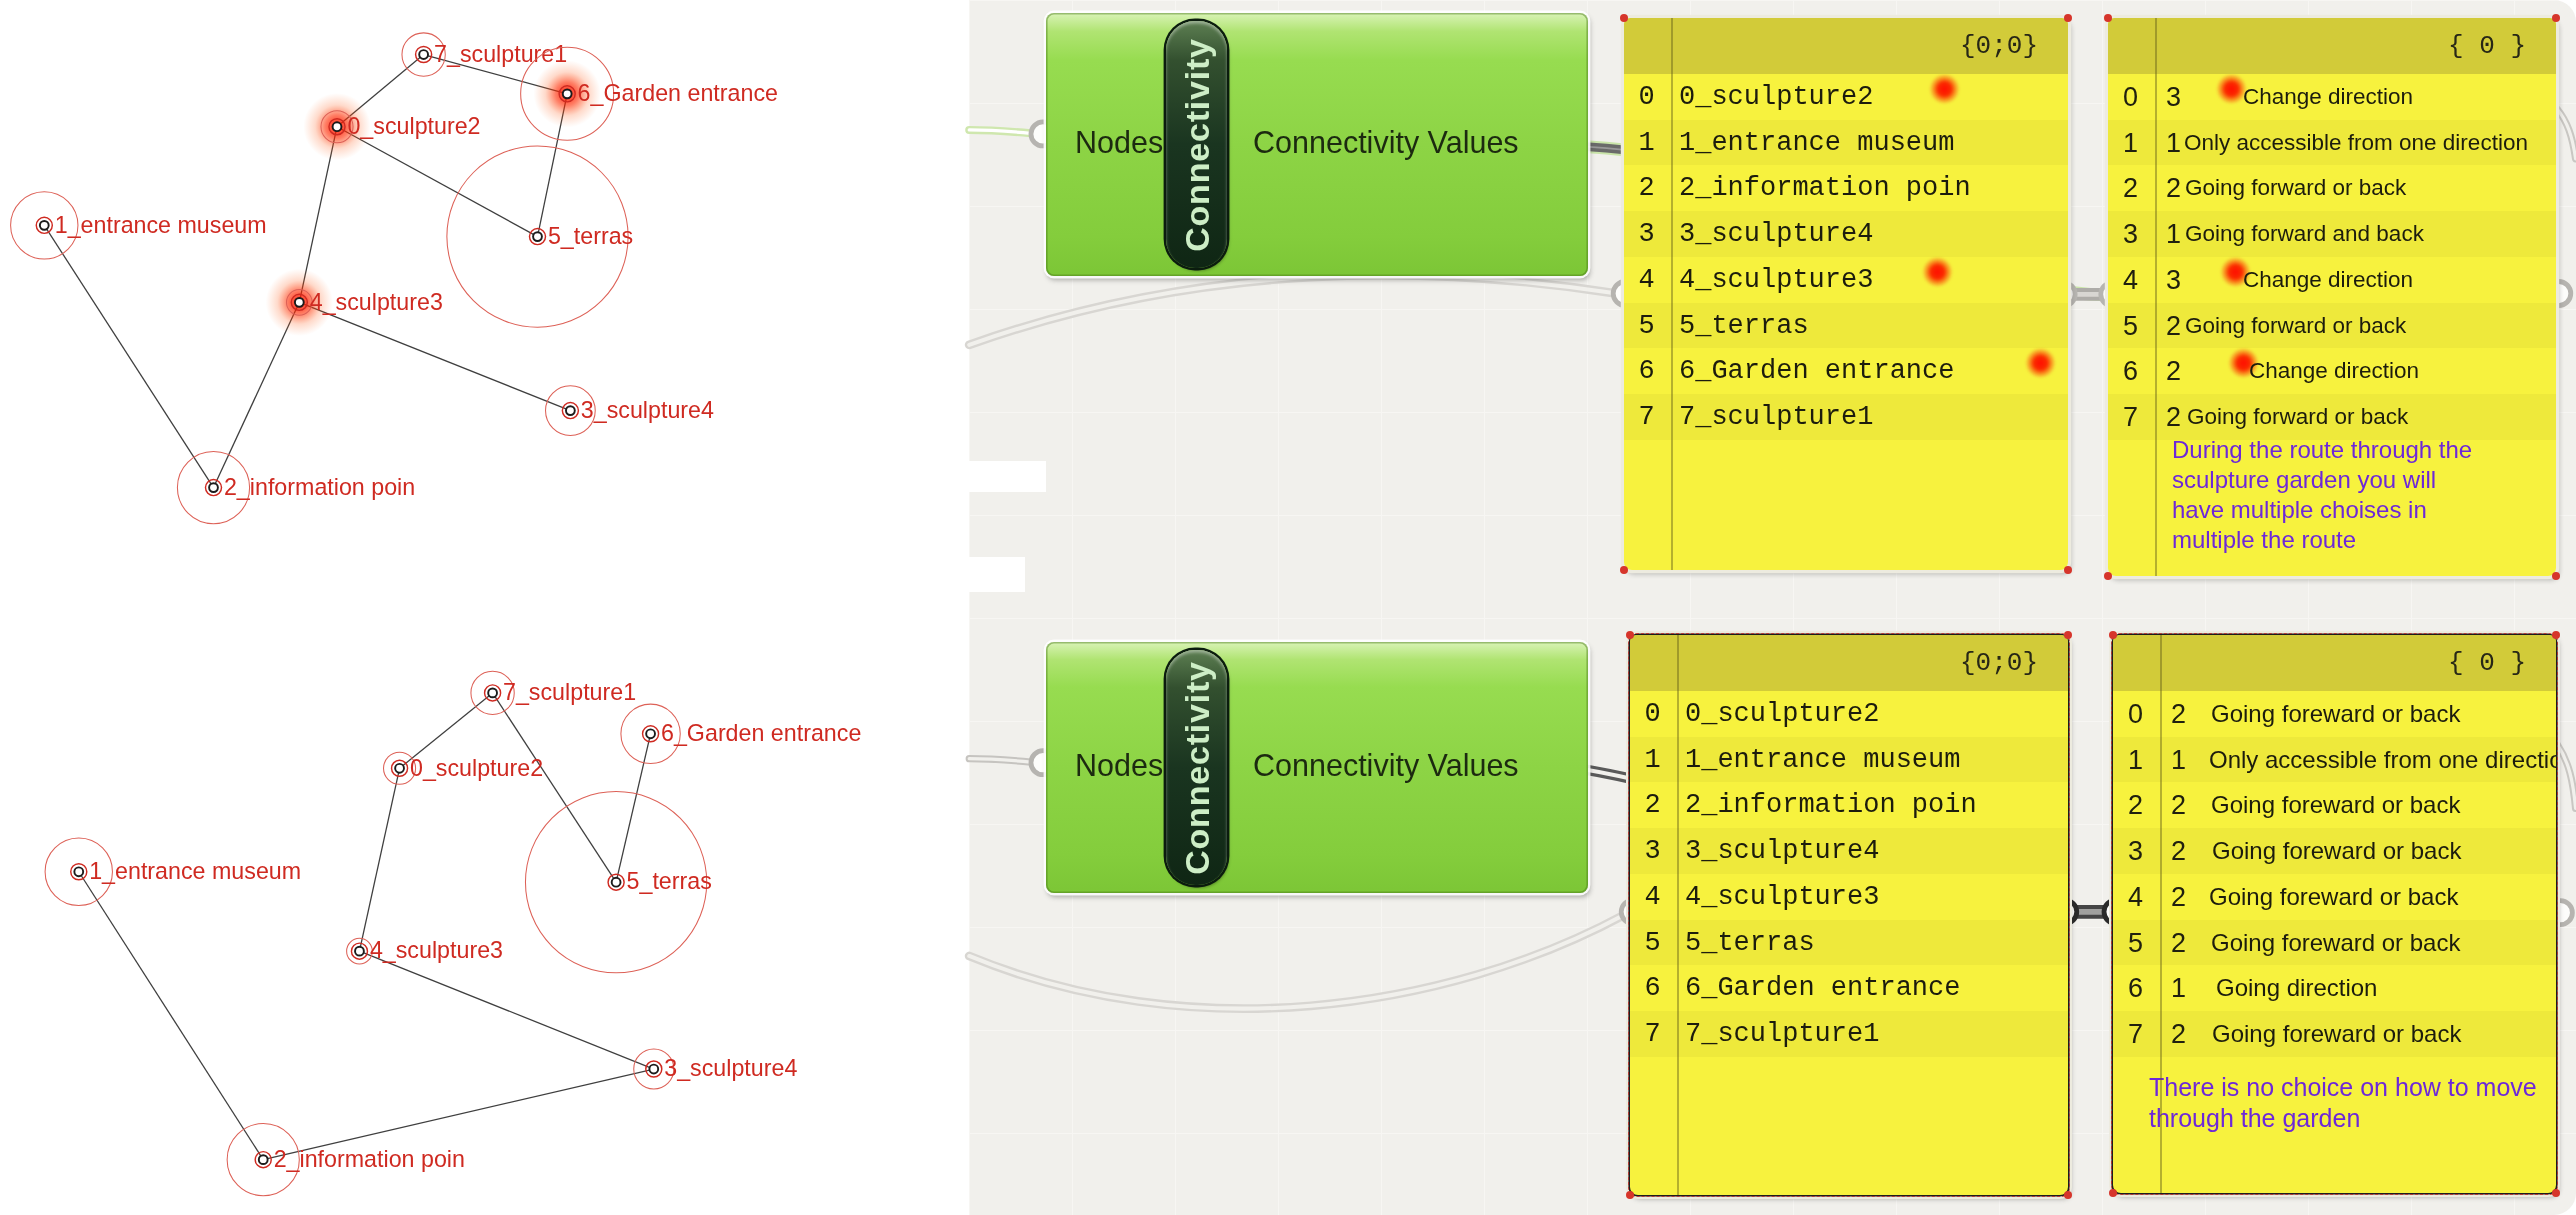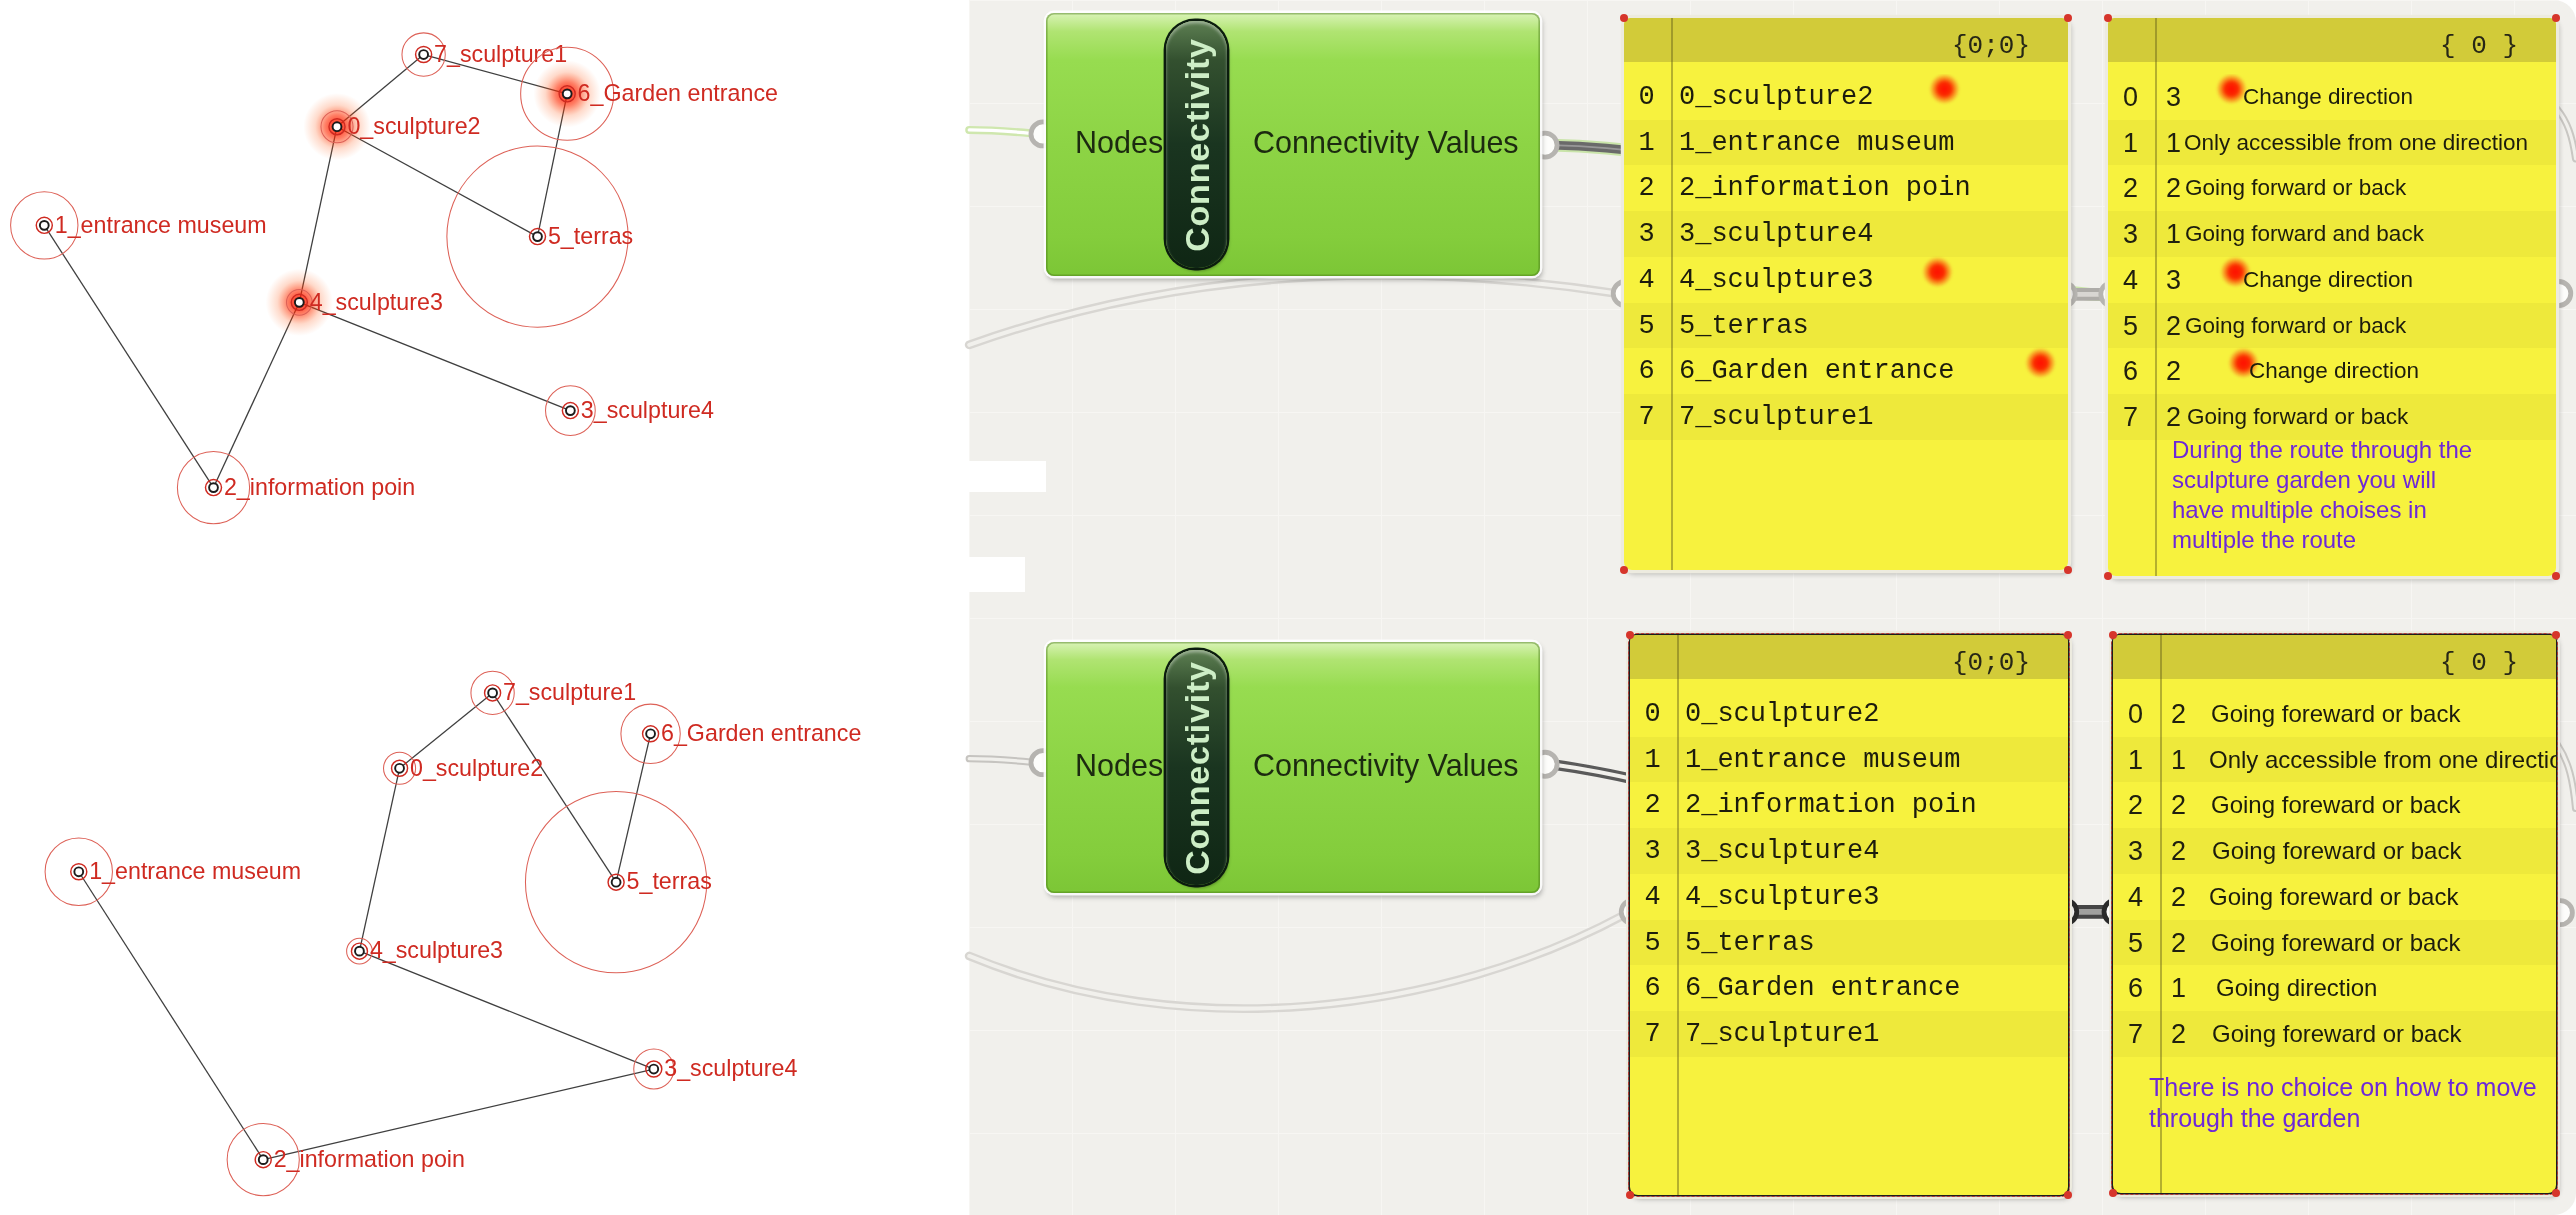--- a/index.html
+++ b/index.html
@@ -9,39 +9,39 @@
   #gh-canvas{position:absolute;left:969px;top:0;width:1607px;height:1215px;background:#f1f0ec;
     background-image:linear-gradient(#f7f6f3 0.8px,transparent 0.8px),
                      linear-gradient(90deg,#f7f6f3 0.8px,transparent 0.8px);
     background-size:103px 103px;}
   .white-patch{position:absolute;background:#ffffff;}
   #graph-svg{position:absolute;left:0;top:0;z-index:1;}
   #wire-svg{position:absolute;left:0;top:0;z-index:2;pointer-events:none;}
   
   .gh-comp{position:absolute;z-index:3;border-radius:8px;
     background:linear-gradient(180deg,#d9f3b6 0%,#b0e472 7%,#97dc50 18%,#8dd445 50%,#84cd3c 85%,#7cc636 100%);
-    box-shadow:0 0 0 2.4px rgba(255,255,255,.9),1.6px 3.2px 4.8px rgba(40,40,40,.35),inset 0 0 0 1.6px rgba(70,120,25,.45);}
+    box-shadow:0 0 0 2.4px rgba(255,255,255,.9),1.6px 3.2px 4.8px rgba(40,40,40,.35),inset 0 0 0 1.6px rgba(70,120,25,.45);padding-left:48px;}
   .gh-comp .in-label,.gh-comp .out-label{position:absolute;top:49%;transform:translateY(-50%);
     font-size:30.5px;color:#1c2a10;white-space:nowrap;}
   .gh-comp .in-label{left:29px;}
   .gh-comp .out-label{left:207px;}
   .gh-capsule{position:absolute;left:120px;top:8px;bottom:8px;width:61px;border-radius:29px;
     background:linear-gradient(180deg,#5d7f52 0%,#33502f 16%,#1a3520 50%,#0f2614 100%);
     box-shadow:0 0 0 2.4px #0b1c0e,inset 0 2.4px 3.2px rgba(255,255,255,.4),1.6px 2.4px 3.2px rgba(0,0,0,.4);}
   .gh-capsule span{position:absolute;left:50%;top:50%;transform:translate(-50%,-50%) rotate(-90deg);
     font-size:34px;font-weight:bold;color:#cdeec6;letter-spacing:0.8px;white-space:nowrap;}
   
   .panel{position:absolute;z-index:3;background:#f7f23e;border-radius:8px;
     box-shadow:0 0 0 3.2px #edebdf,2.4px 3.2px 5.6px rgba(40,40,40,.3);}
   .panel.selected{box-shadow:0 0 0 1.6px #1d1d1d,0 0 0 4px #edebdf,2.4px 3.2px 5.6px rgba(40,40,40,.35);}
   .panel.selected:after{content:"";position:absolute;inset:-1.6px;border:1.6px dashed rgba(200,30,30,.7);
     border-radius:8px;pointer-events:none;}
-  .panel-header{position:absolute;left:0;right:0;top:0;height:44px;background:#d2cb39;
+  .panel-header{position:absolute;left:0;right:0;top:0;height:56px;background:#d2cb39;
     border-radius:6.4px 6.4px 0 0;font-family:"Liberation Mono","DejaVu Sans Mono",monospace;
-    font-size:26px;color:#272716;text-align:right;line-height:56px;padding-right:38px;box-sizing:border-box;}
+    font-size:26px;color:#272716;text-align:right;line-height:56px;padding-right:30px;box-sizing:border-box;}
   .rows{position:absolute;left:0;right:0;top:56px;bottom:0;overflow:hidden;}
   .prow{position:absolute;left:0;right:0;height:46px;}
   .prow.even{background:#f7f23e;}
   .prow.odd{background:#eee93b;}
   .prow span{position:absolute;top:0;bottom:0;line-height:46px;white-space:nowrap;}
   .idx{left:0;width:45px;text-align:center;color:#20200f;}
   .panel.mono .idx,.panel.mono .txt{font-family:"Liberation Mono","DejaVu Sans Mono",monospace;font-size:27px;color:#1c1c0d;}
   .panel.mono .txt{left:55px;}
   .panel.sans .idx{font-size:27px;}
   .panel.sans .val{left:47px;width:37px;text-align:center;font-size:27px;color:#20200f;}

